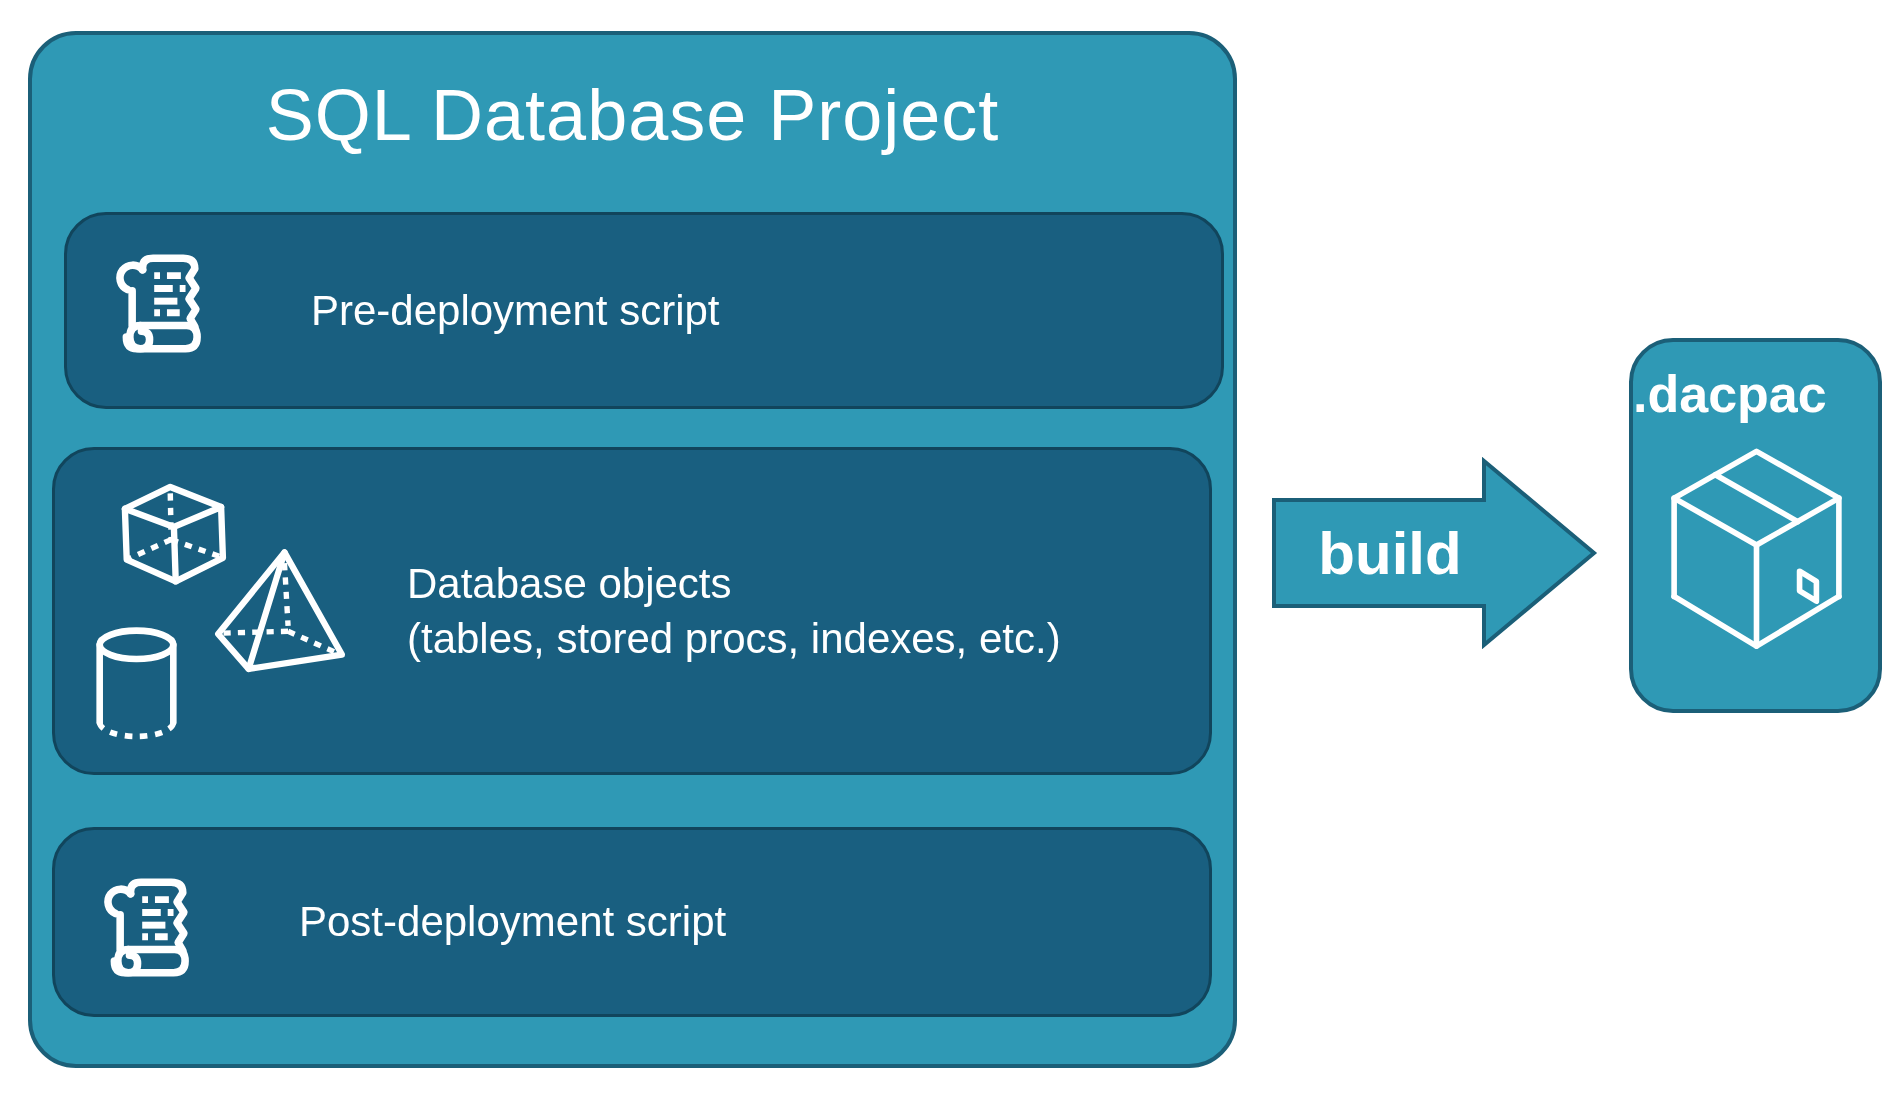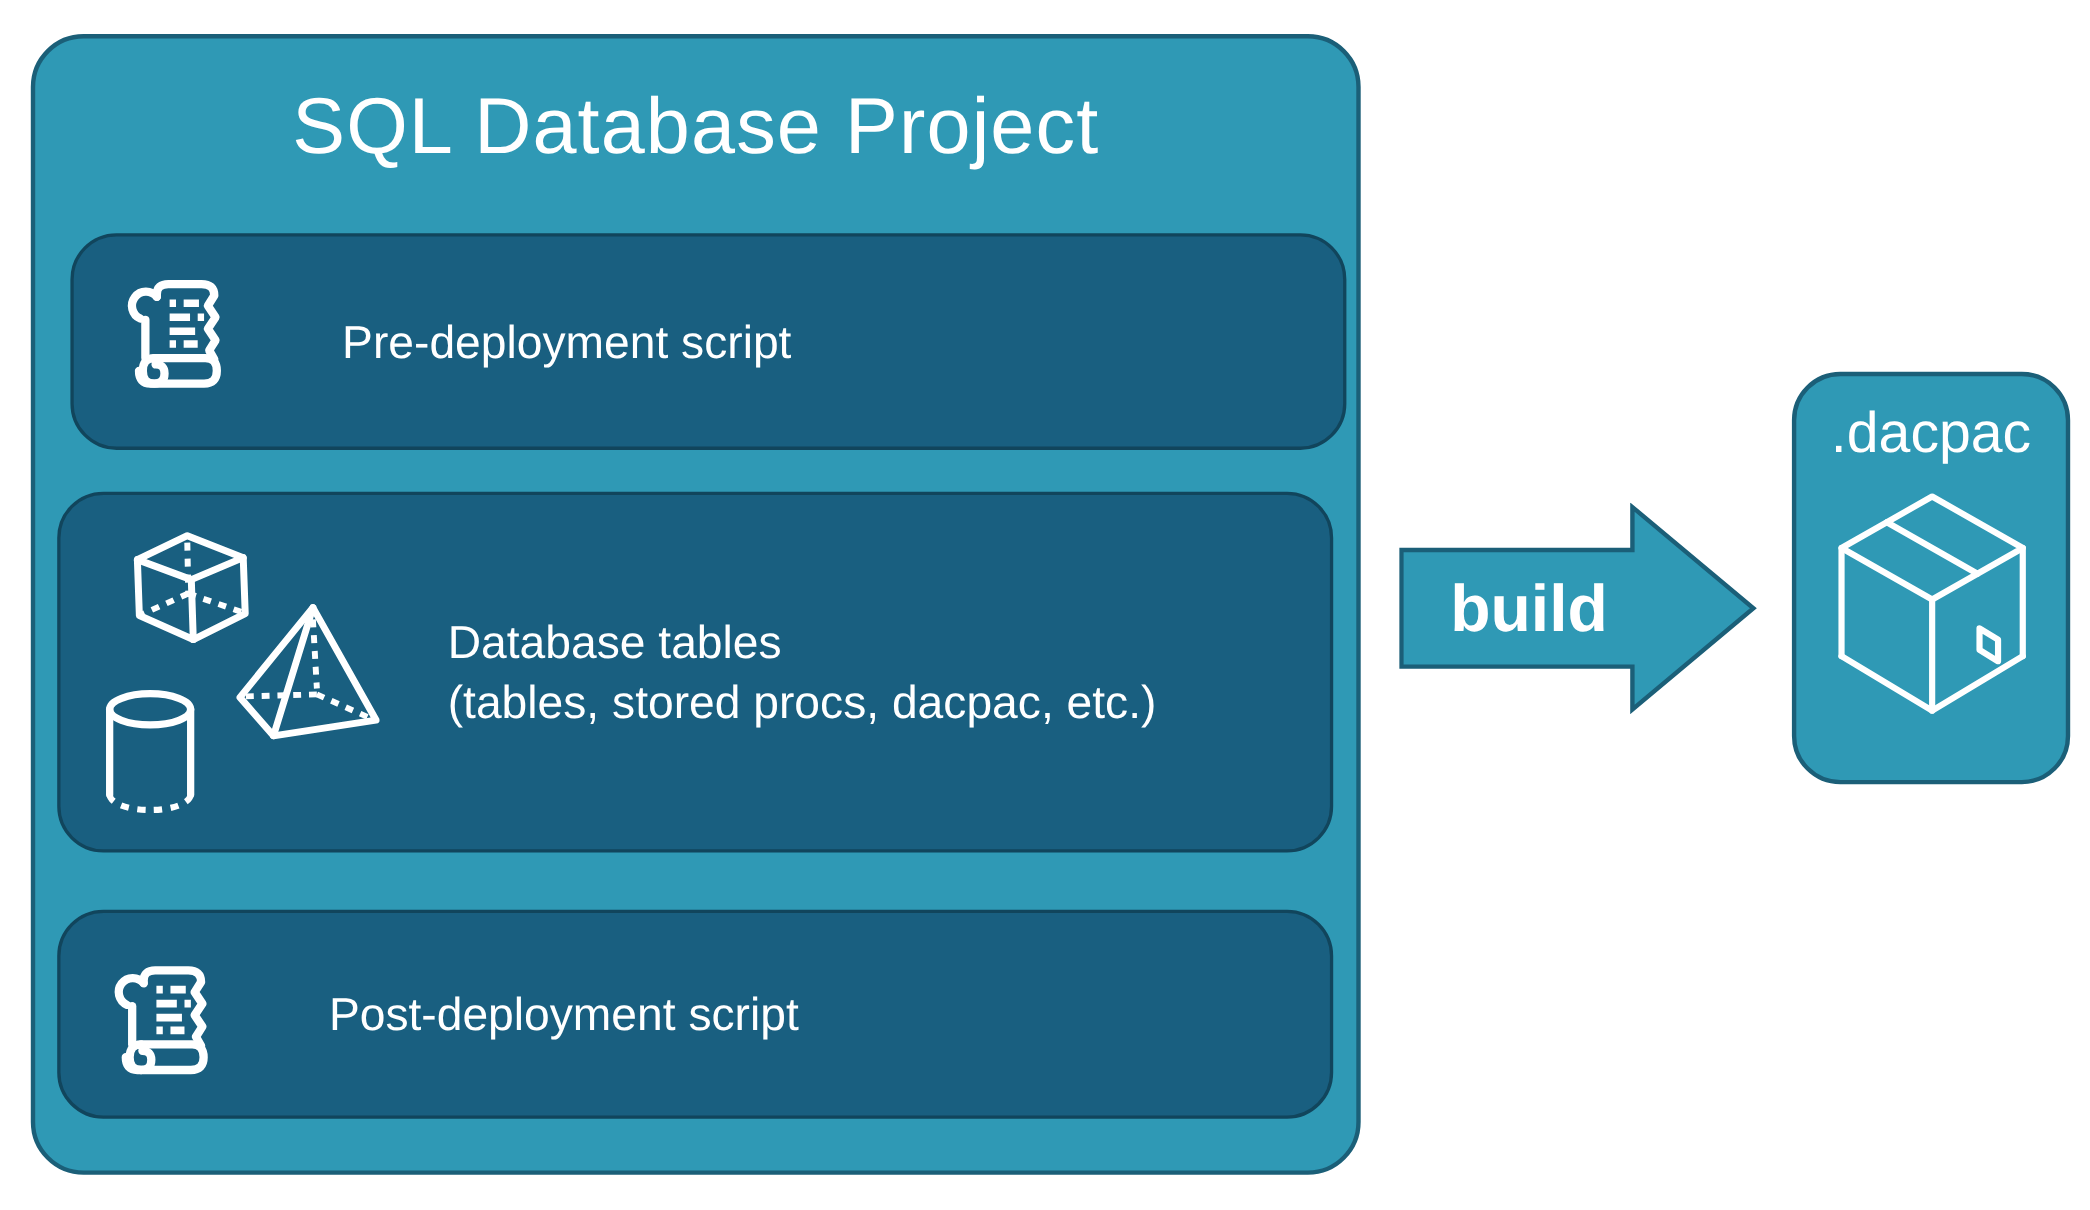--- a/index.html
+++ b/index.html
@@ -46,22 +46,22 @@
     fill:var(--text);font-family:"Liberation Sans", sans-serif;
     font-size:60px;font-weight:700;
   }
   .dacpac{
     position:absolute;left:1629px;top:338px;width:253px;height:375px;
     background:var(--container-fill);
     border:4px solid var(--container-border);
     border-radius:44px;box-sizing:border-box;
   }
   .dacpac-label{
-    position:absolute;left:0;top:22px;width:100%;text-align:center;
-    color:var(--text);font-size:52px;font-weight:400;
+    position:absolute;left:0;top:22px;width:100%;
+    color:var(--text);font-size:52px;font-weight:700;
   }
   .package{left:26px;top:100px;width:195px;height:220px;}
   .stroke{fill:none;stroke:#fff;stroke-linejoin:round;stroke-linecap:round;}
   .dash{stroke-linecap:butt;}
 </style>
 </head>
 <body>
 
 <div class="canvas" style="--container-fill: #2F99B5; --container-border: #1B5F78; --inner-fill: #195F80; --inner-border: #11455C; --text: #FFFFFF;">
 
@@ -114,22 +114,22 @@
       <svg class="icon cylinder" viewBox="0 0 100 125">
         <g class="stroke" stroke-width="7">
           <ellipse cx="50" cy="21" rx="39" ry="15"></ellipse>
           <path d="M11 21 V103"></path>
           <path d="M89 21 V103"></path>
           <path class="dash" stroke-width="6" stroke-dasharray="8 8" d="M11 103 a39 15 0 0 0 78 0"></path>
         </g>
       </svg>
       <div class="box-label indent-wide">
         <div>
-          <div>Database tables</div>
-          <div>(tables, stored procs, dacpac, etc.)</div>
+          <div>Database objects</div>
+          <div>(tables, stored procs, indexes, etc.)</div>
         </div>
       </div>
     </div>
 
     <div class="inner-box box-post">
       <svg class="icon scroll-post" viewBox="0 0 100 100">
         <g class="stroke" stroke-width="6.5">
           <path d="M35 24 a11 11 0 1 0 -13 17"></path>
           <path d="M35 24 v-2 q0 -8 9 -8 h26 q10 0 10 9 l-5 8 6 9 -6 9 6 9 -5 8 4 7"></path>
           <path d="M26 42 v30"></path>

